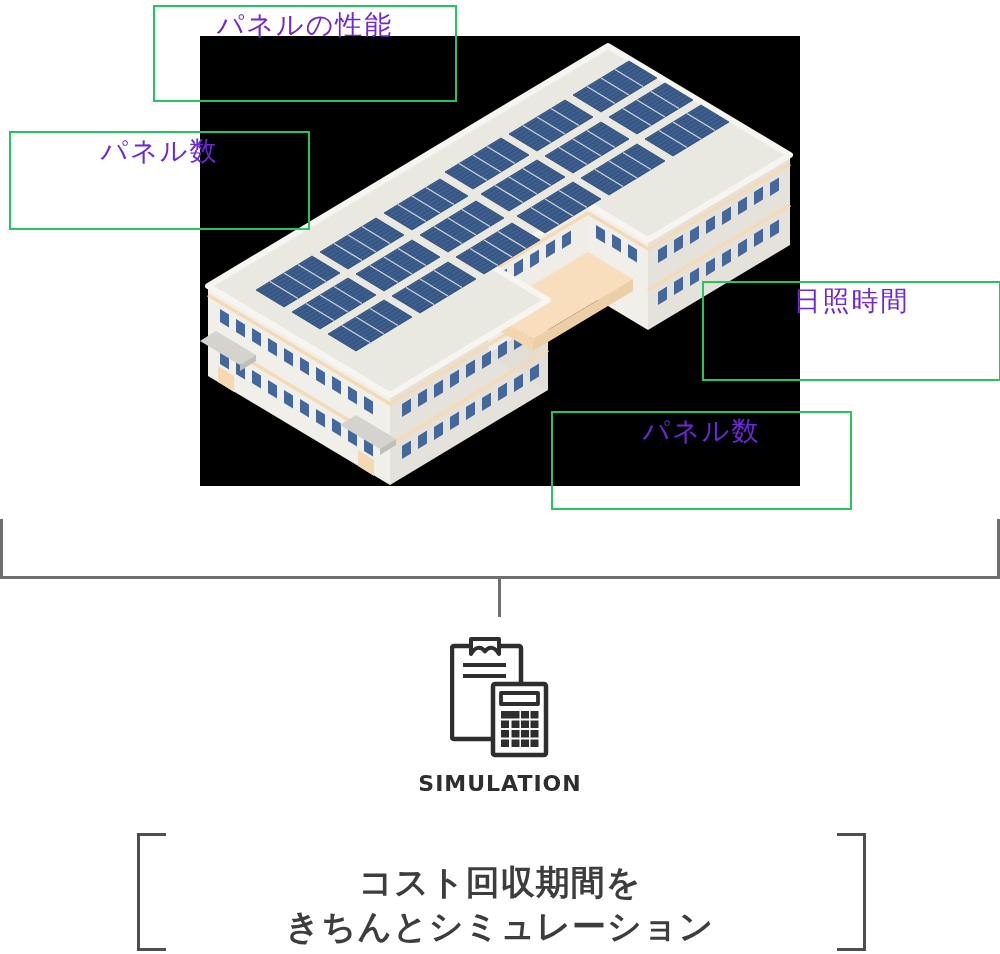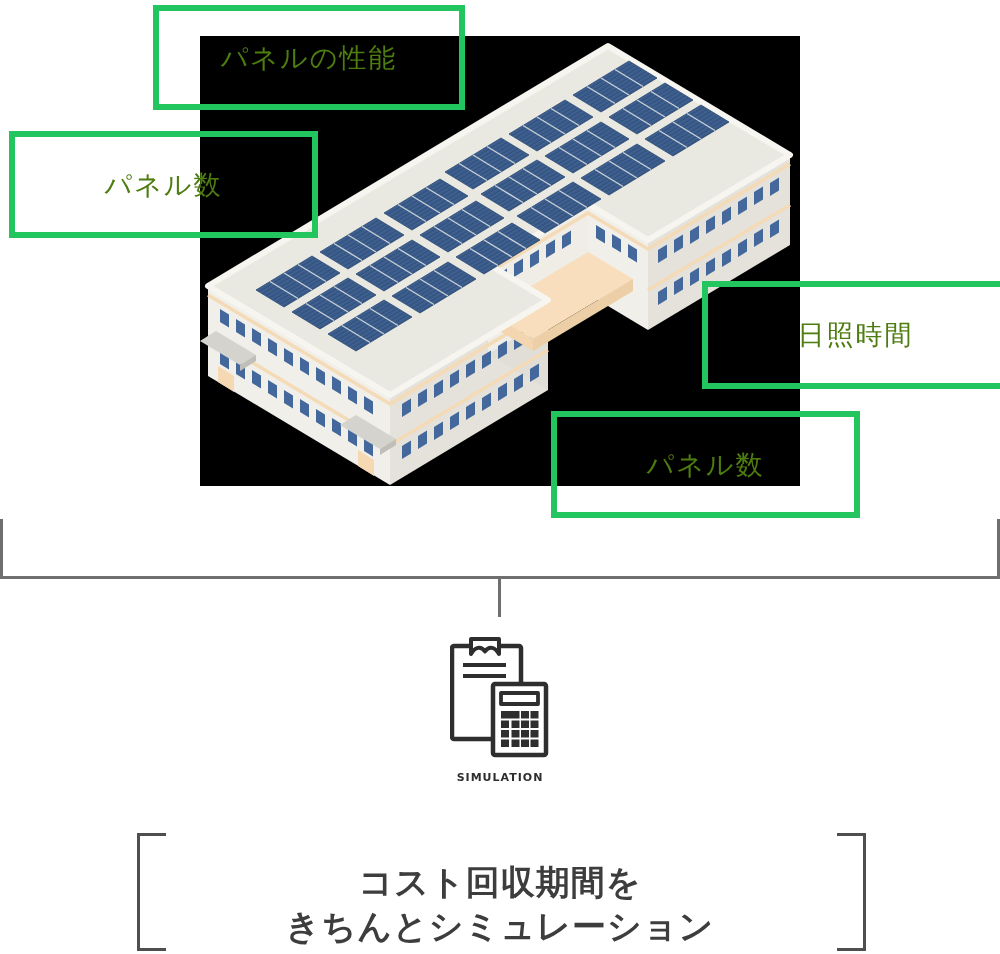--- a/index.html
+++ b/index.html
@@ -3,37 +3,37 @@
 <meta charset="utf-8">
 <style>
   html,body{margin:0;padding:0;background:#ffffff;}
   .page{position:relative;width:1000px;height:954px;background:#ffffff;overflow:hidden;
         font-family:"DejaVu Sans",sans-serif;}
   
   .illustration{position:absolute;left:200px;top:36px;width:600px;height:450px;
                 background:#000000;overflow:hidden;}
   .illustration svg{display:block;}
   
-  .label-box{position:absolute;border:6px solid #22c55e;background:transparent;
-             display:flex;align-items:center;justify-content:center;
-             font-size:27px;font-weight:500;letter-spacing:2px;color:#4d7c0f;}
+  .label-box{position:absolute;border:2px solid #22c55e;background:transparent;
+             display:flex;align-items:flex-start;justify-content:center;
+             font-size:27px;font-weight:500;letter-spacing:2px;color:#6d28d9;}
   .box-performance{left:153px;top:5px;width:300px;height:93px;}
   .box-count{left:1px;top:131px;width:297px;height:95px;margin-left:8px;}
   .box-sunshine{left:702px;top:281px;width:295px;height:96px;}
   .box-usage{left:551px;top:411px;width:297px;height:95px;}
   
   .cline{position:absolute;background:#6f6f6f;}
   .cline-left{left:0;top:519px;width:3px;height:59px;}
   .cline-right{left:997px;top:519px;width:3px;height:59px;}
   .cline-horizontal{left:0;top:576px;width:1000px;height:3px;}
   .cline-stem{left:498px;top:579px;width:3px;height:38px;}
   
   .sim-icon{position:absolute;left:450px;top:637px;width:100px;height:122px;}
   .sim-caption{position:absolute;left:350px;top:771px;width:300px;text-align:center;
-               font-size:11px;font-weight:bold;letter-spacing:1px;color:#2e2e2e;}
+               font-size:22px;font-weight:bold;letter-spacing:1px;color:#2e2e2e;}
   
   .bracket{position:absolute;top:833px;width:26px;height:112px;}
   .bracket-left{left:137px;border-left:3px solid #4f4f4f;border-top:3px solid #4f4f4f;
                 border-bottom:3px solid #4f4f4f;}
   .bracket-right{left:837px;border-right:3px solid #4f4f4f;border-top:3px solid #4f4f4f;
                  border-bottom:3px solid #4f4f4f;}
   .heading-line{position:absolute;left:0;width:1000px;text-align:center;
                 font-size:34px;font-weight:600;letter-spacing:1px;color:#3d3d3d;}
   .heading-line-1{top:860px;}
   .heading-line-2{top:904px;}

